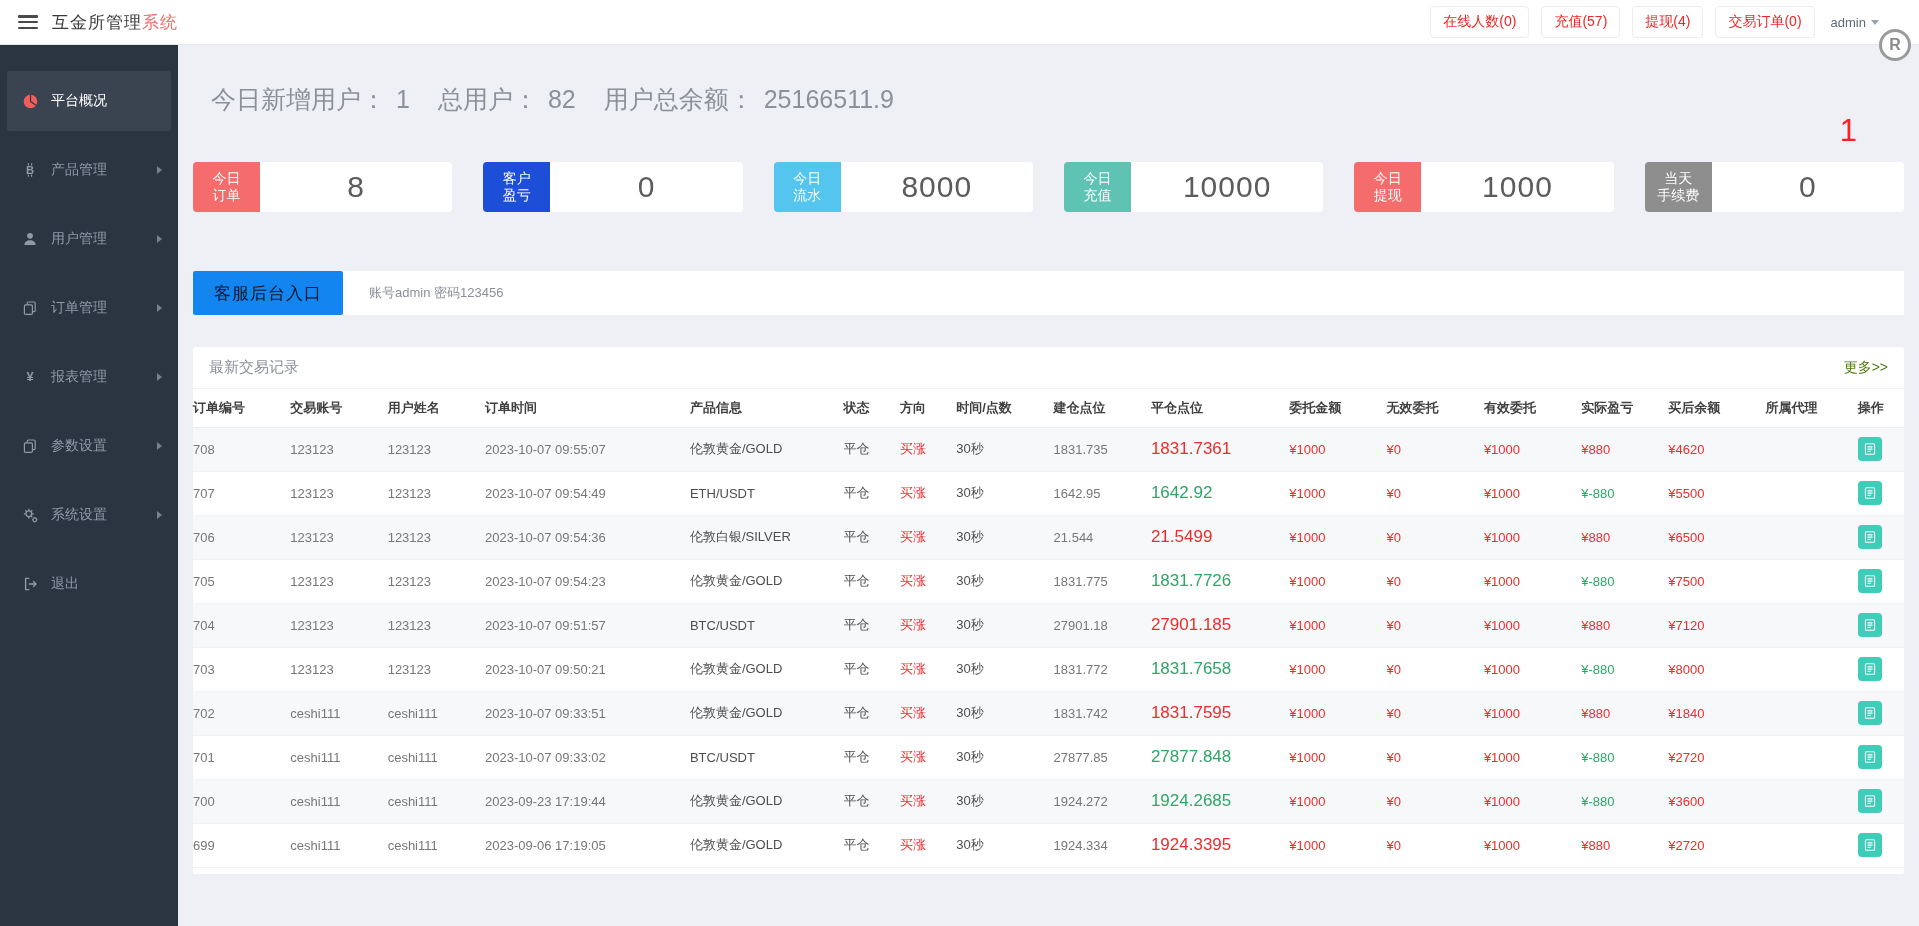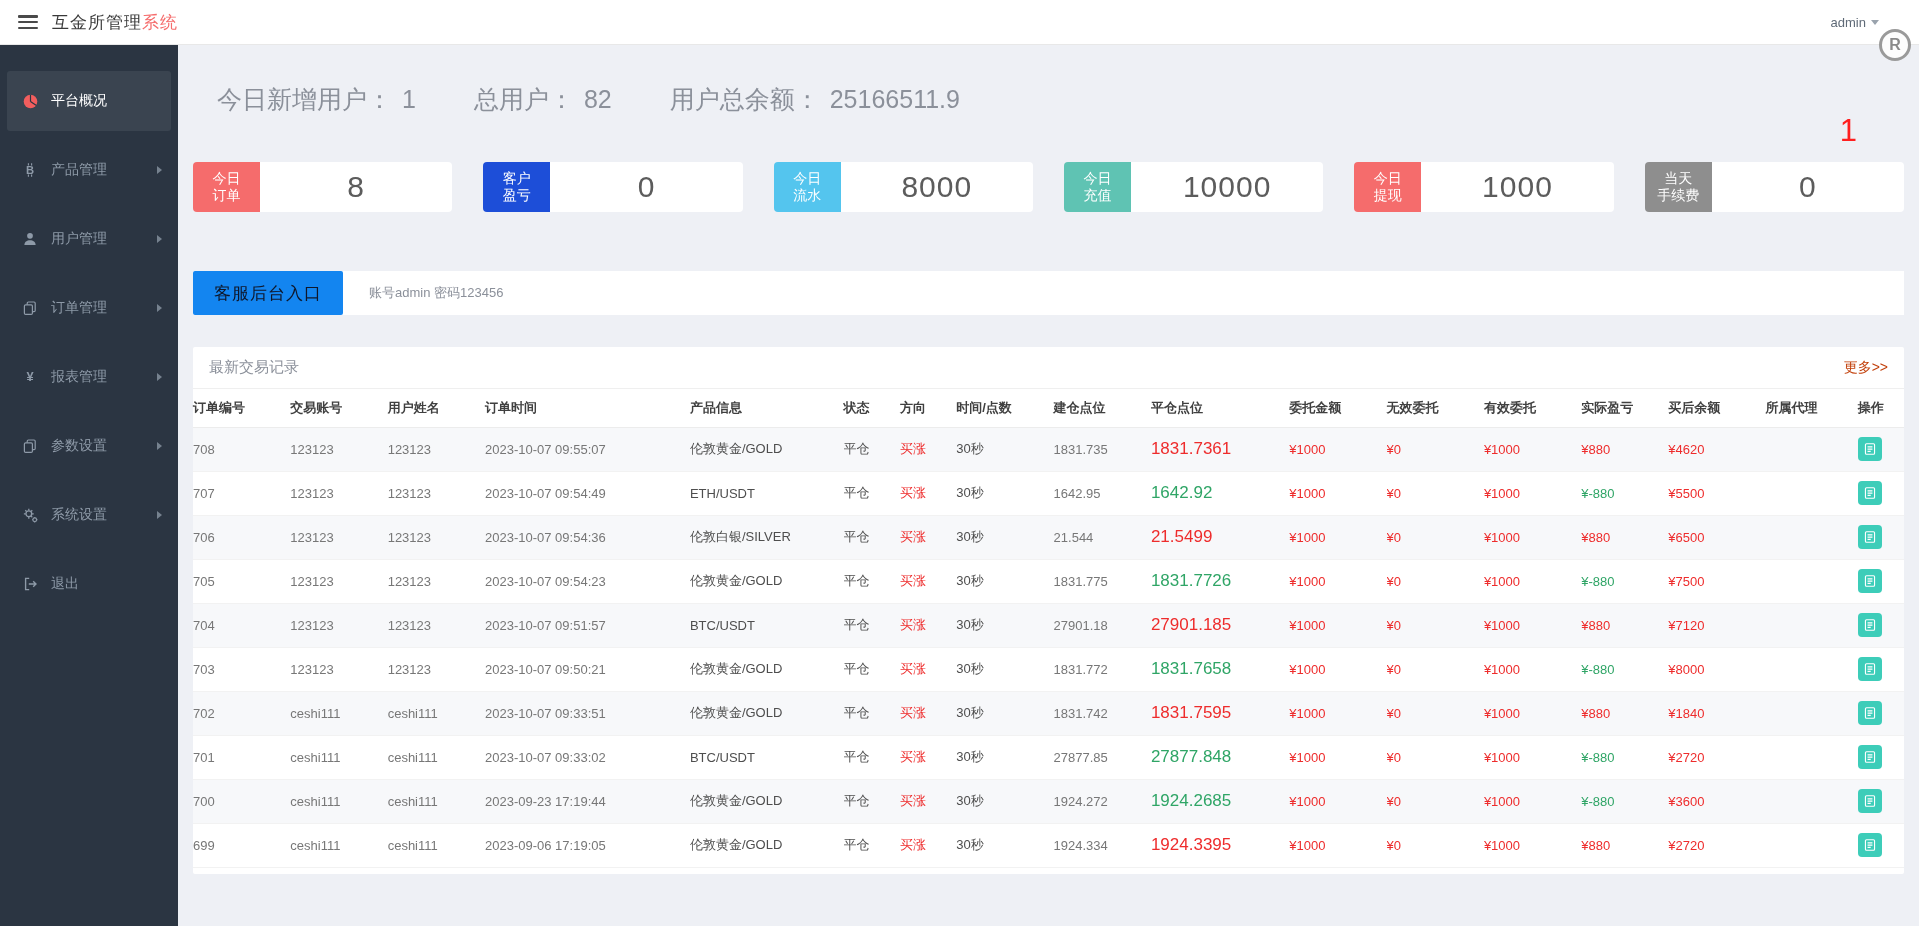--- a/index.html
+++ b/index.html
@@ -44,21 +44,21 @@
   .side-label{ margin-left:11px; white-space:nowrap; }
   .side-arrow{ margin-left:auto; width:0; height:0; border-top:4px solid transparent;
     border-bottom:4px solid transparent; border-left:5px solid #76828f; }
 
   
   .content{ position:relative; margin-left:178px; padding:0 15px; height:881px;
     margin-top:45px; }
   .notif-count{ position:absolute; top:30px; right:62px; color:#ff1f1f;
     font-size:31px; font-weight:500; }
 
-  .summary{ margin:83px 24px 0; display:flex; gap:58px; color:var(--muted);
+  .summary{ margin:83px 18px 0; display:flex; gap:28px; color:var(--muted);
     font-size:25px; }
   .summary .val{ margin-left:10px; }
 
   .cards{ margin-top:46px; display:flex; gap:31px; }
   .stat-card{ flex:1; height:50px; display:flex; border-radius:4px; }
   .card-label{ width:67px; flex:none; color:#fff; font-size:14px; line-height:1.25;
     display:flex; align-items:center; justify-content:center; text-align:center;
     white-space:pre-line; border-radius:4px 0 0 4px; }
   .card-value{ flex:1; background:#fff; display:flex; align-items:center;
     justify-content:center; font-size:30px; font-weight:300; color:#5c5c5c;
@@ -69,21 +69,21 @@
   .service-btn{ height:44px; padding:0 21px; background:var(--blue); color:#0f172a;
     border:none; border-radius:2px; font-size:17px; cursor:pointer;
     font-family:inherit; letter-spacing:1px; }
   .service-hint{ margin-left:26px; color:var(--muted); font-size:13px; }
 
   
   .panel{ margin-top:32px; background:#fff; border-radius:2px; padding-bottom:6px; }
   .panel-head{ height:42px; display:flex; align-items:center;
     justify-content:space-between; padding:0 16px; border-bottom:1px solid #efefef; }
   .panel-title{ color:var(--muted); font-size:15px; }
-  .more-link{ color:#c2410c; font-size:14px; text-decoration:none; cursor:pointer; }
+  .more-link{ color:#4d7c0f; font-size:14px; text-decoration:none; cursor:pointer; }
 
   table{ width:100%; border-collapse:collapse; table-layout:fixed; font-size:13px; }
   thead th{ height:38px; text-align:left; color:#404040; font-weight:bold;
     border-bottom:1px solid #ececec; padding-right:4px; white-space:nowrap; }
   tbody td{ height:44px; color:#777; border-bottom:1px solid #f2f2f2;
     padding-right:4px; white-space:nowrap; overflow:hidden; }
   tbody tr:nth-child(odd){ background:#f7f8fa; }
   th:first-child, td:first-child{ }
   .c-dark{ color:#4e4e4e; }
   .c-red{ color:var(--red); }
@@ -99,20 +99,29 @@
 <header class="topbar">
   <div class="hamburger">
     <span></span>
       <span></span>
       <span></span>
   </div>
   <div class="app-title">
     <span>互金所管理</span><span class="accent">系统</span>
   </div>
   <div class="spacer"></div>
+  <div id="header-buttons" style="display:flex">
+  <button class="stat-btn">在线人数(0)</button>
+
+  <button class="stat-btn">充值(57)</button>
+
+  <button class="stat-btn">提现(4)</button>
+
+  <button class="stat-btn">交易订单(0)</button>
+</div>
   <div class="admin-box">
     <span>admin</span>
     <span class="caret-down"></span>
   </div>
   <div class="avatar">R</div>
 </header>
 
 <nav class="sidebar">
   <div id="sidebar-menu">
   <div class="side-item active">

